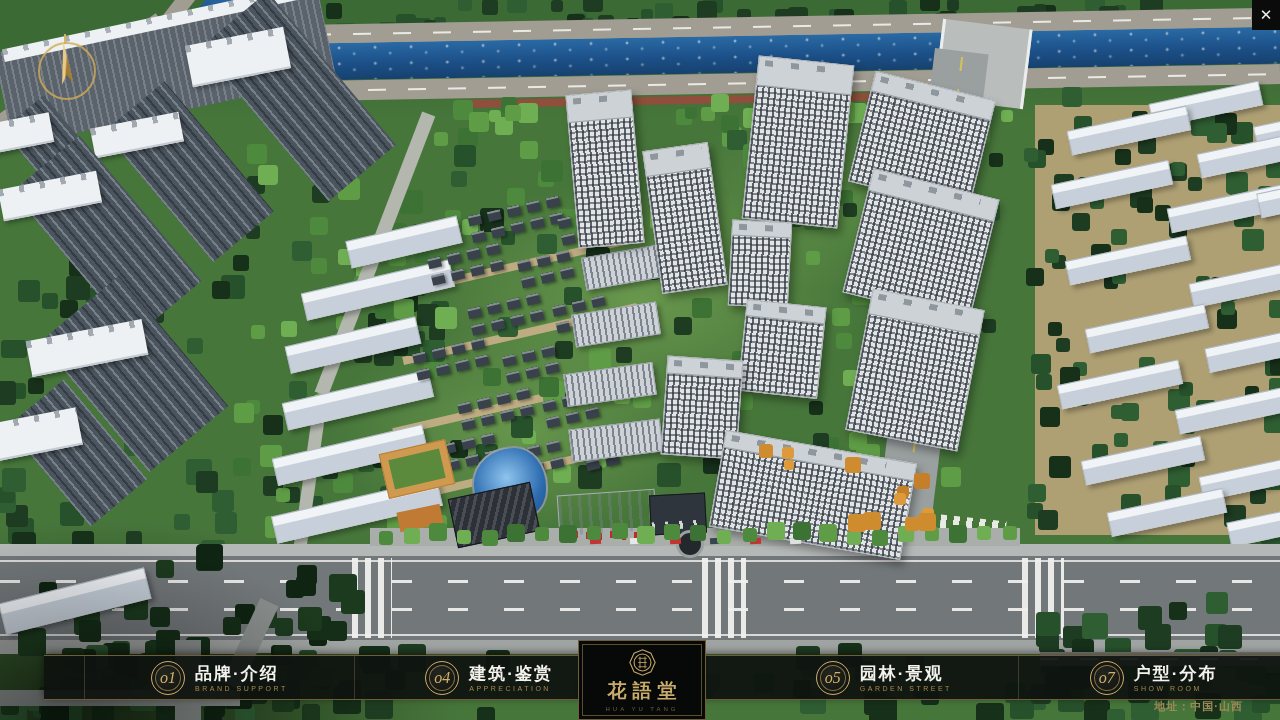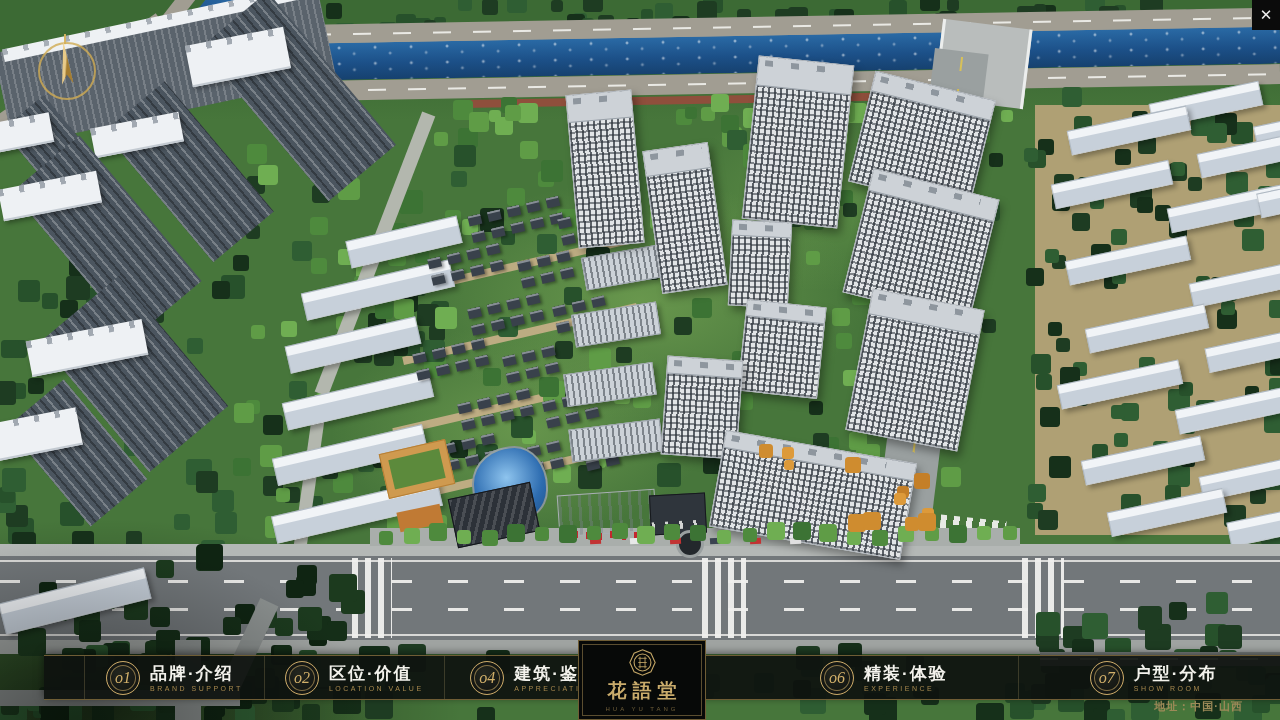--- a/index.html
+++ b/index.html
@@ -440,46 +440,37 @@
           <div class="badge">
             <span>o1</span>
           </div>
           <div class="labels">
             <div class="cn">品牌·介绍</div>
             <div class="en">BRAND SUPPORT</div>
           </div>
         </div>
         <div class="nav-item">
           <div class="badge">
-            <span>o2</span>
-          </div>
-          <div class="labels">
-            <div class="cn">区位·价值</div>
-            <div class="en">LOCATION VALUE</div>
-          </div>
-        </div>
-        <div class="nav-item">
-          <div class="badge">
             <span>o4</span>
           </div>
           <div class="labels">
             <div class="cn">建筑·鉴赏</div>
             <div class="en">APPRECIATION</div>
           </div>
         </div>
       </div>
     <div class="logo-gap"></div>
     <div class="nav-group" id="navRight">
         <div class="nav-item">
           <div class="badge">
-            <span>o6</span>
+            <span>o5</span>
           </div>
           <div class="labels">
-            <div class="cn">精装·体验</div>
-            <div class="en">EXPERIENCE</div>
+            <div class="cn">园林·景观</div>
+            <div class="en">GARDEN STREET</div>
           </div>
         </div>
         <div class="nav-item">
           <div class="badge">
             <span>o7</span>
           </div>
           <div class="labels">
             <div class="cn">户型·分布</div>
             <div class="en">SHOW ROOM</div>
           </div>

